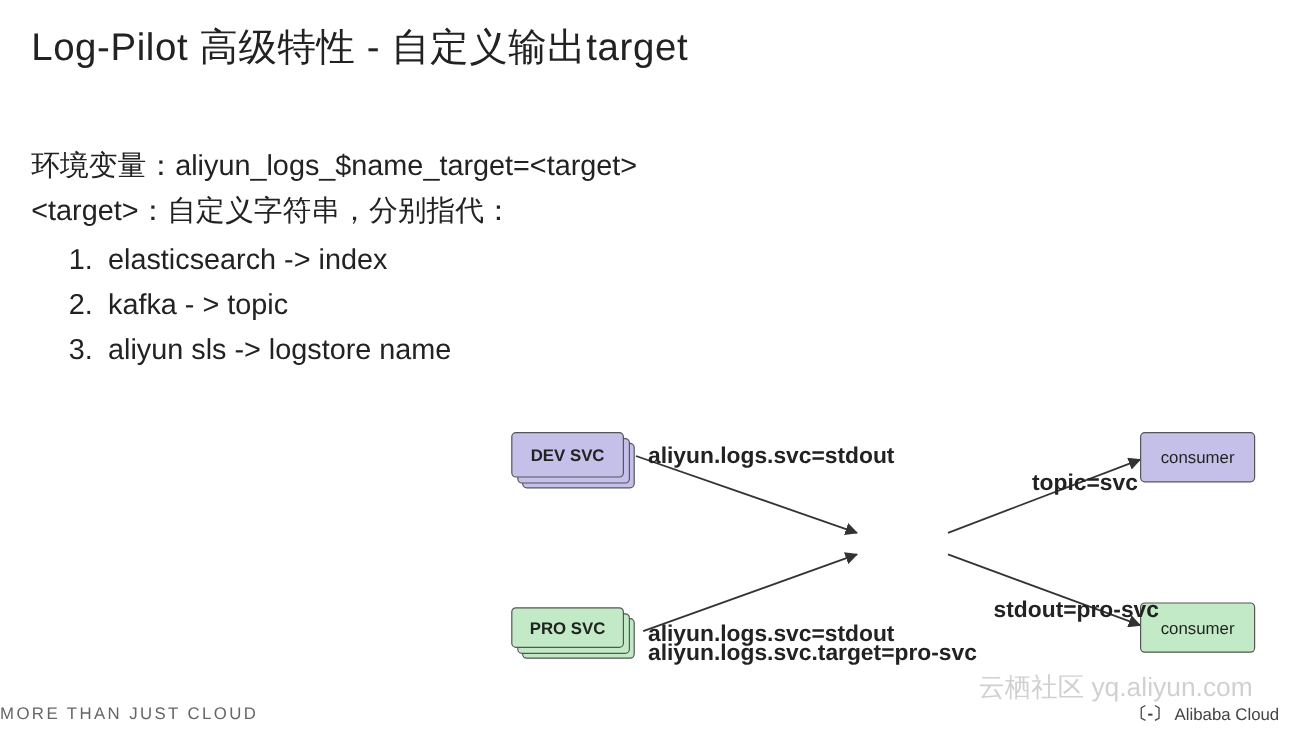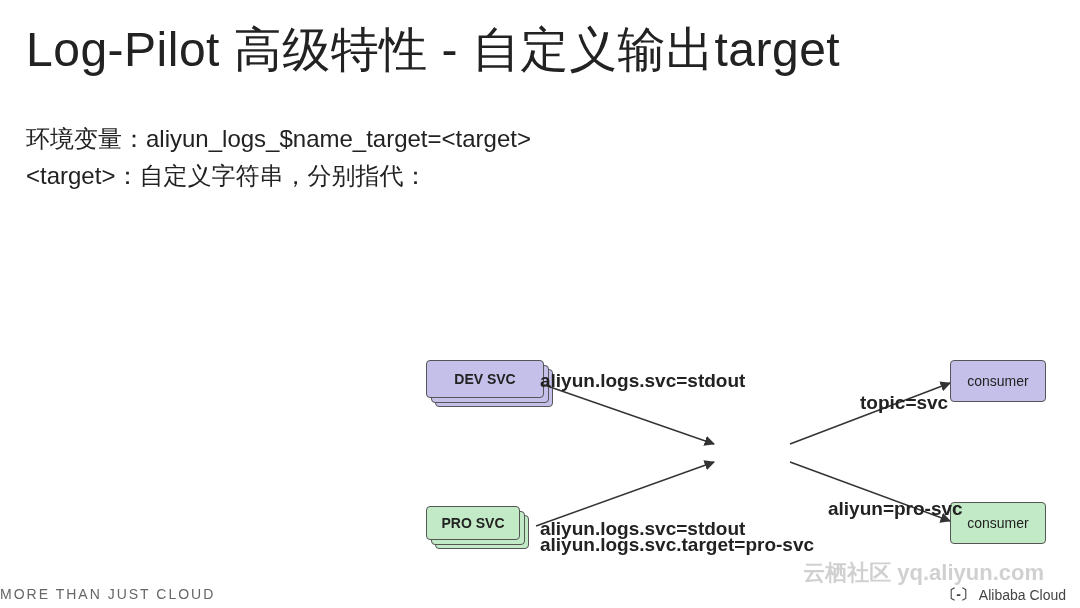--- a/index.html
+++ b/index.html
@@ -10,21 +10,21 @@
     font-family: "Helvetica Neue", Arial, sans-serif;
     background: #fff;
     position: relative;
     overflow: hidden;
     color: #222;
   }
   .title {
     position: absolute;
     left: 26px;
     top: 18px;
-    font-size: 48px;
+    font-size: 32px;
     font-weight: 300;
     letter-spacing: 0.5px;
   }
   .body-text {
     position: absolute;
     left: 26px;
     top: 120px;
     font-size: 24px;
     font-weight: 300;
     line-height: 1.55;
@@ -106,64 +106,69 @@
     display: flex;
     align-items: center;
     gap: 4px;
   }
   .watermark {
     position: absolute;
     right: 36px;
     bottom: 20px;
     font-size: 22px;
     color: rgba(120,120,120,0.35);
-    font-weight: 700;
+    font-weight: 400;
   }
 </style>
 </head>
 <body>
 
 <div class="title">Log-Pilot 高级特性 - 自定义输出target</div>
 
 <div class="body-text">
   <div>环境变量：aliyun_logs_$name_target=&lt;target&gt;</div>
   <div>&lt;target&gt;：自定义字符串，分别指代：</div>
+  <ol>
+    <li>elasticsearch -&gt; index</li>
+    <li>kafka - &gt; topic</li>
+    <li>aliyun sls -&gt; logstore name</li>
+  </ol>
 </div>
 
 <div class="diagram">
 
   <svg class="arrows">
     <defs>
       <marker id="arr" viewBox="0 0 10 10" refX="9" refY="5" markerWidth="7" markerHeight="7" orient="auto-start-reverse">
         <path d="M 0 0 L 10 5 L 0 10 z" fill="#333"></path>
       </marker>
     </defs>
     <line x1="530" y1="30" x2="714" y2="94" stroke="#333" stroke-width="1.5" marker-end="url(#arr)"></line>
     <line x1="536" y1="176" x2="714" y2="112" stroke="#333" stroke-width="1.5" marker-end="url(#arr)"></line>
     <line x1="790" y1="94" x2="950" y2="33" stroke="#333" stroke-width="1.5" marker-end="url(#arr)"></line>
     <line x1="790" y1="112" x2="950" y2="171" stroke="#333" stroke-width="1.5" marker-end="url(#arr)"></line>
   </svg>
 
-  <div class="box dev shadow-stack" style="left:426px; top:10px; width:118px; height:38px;">DEV SVC</div>
+  <div class="box dev shadow-stack" style="left:426px; top:10px; width:94px; height:38px;">DEV SVC</div>
 
   <div class="box pro shadow-stack" style="left:426px; top:156px; width:94px; height:34px;">PRO SVC</div>
 
 
   <div class="box consumer1" style="left:950px; top:10px; width:96px; height:42px;">consumer</div>
 
   <div class="box consumer2" style="left:950px; top:152px; width:96px; height:42px;">consumer</div>
 
   <div class="dlabel" style="left:540px; top:20px;">aliyun.logs.svc=stdout</div>
 
   <div class="dlabel" style="left:540px; top:168px;">aliyun.logs.svc=stdout</div>
   <div class="dlabel" style="left:540px; top:184px;">aliyun.logs.svc.target=pro-svc</div>
 
   <div class="dlabel" style="left:860px; top:42px;">topic=svc</div>
 
-  <div class="dlabel" style="left:828px; top:148px;">aliyun=pro-svc</div>
+  <div class="dlabel" style="left:828px; top:148px;">stdout=pro-svc</div>
 </div>
 
 <div class="watermark">云栖社区 yq.aliyun.com</div>
 
 <div class="footer">MORE THAN JUST CLOUD</div>
 
 <div class="brand">
   <span style="font-weight:700">〔-〕</span>
   <span>Alibaba Cloud</span>
 </div>

